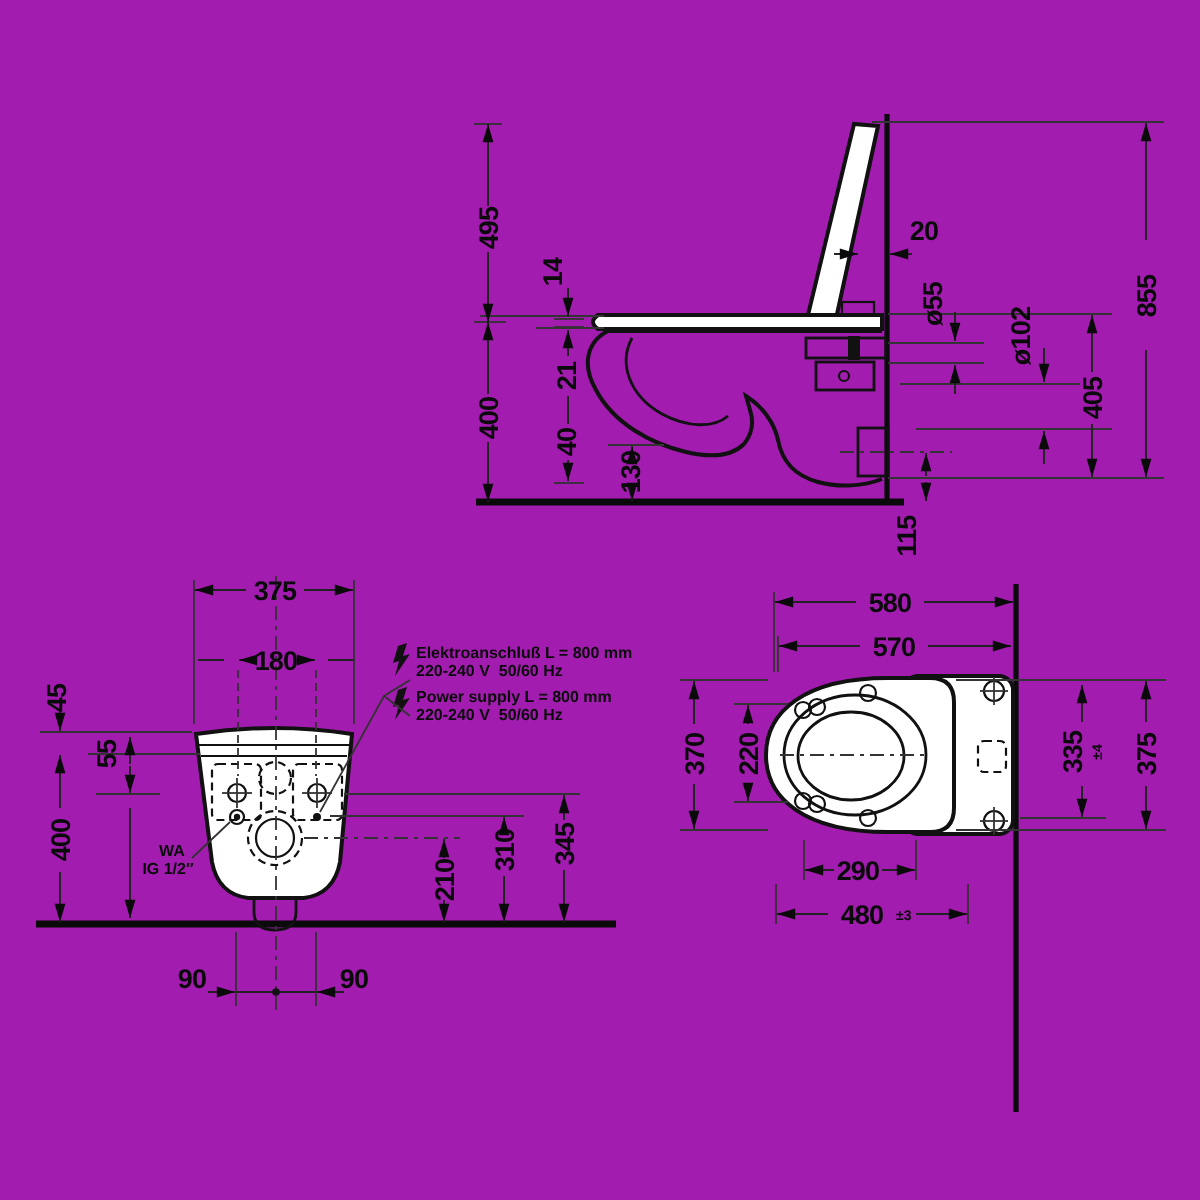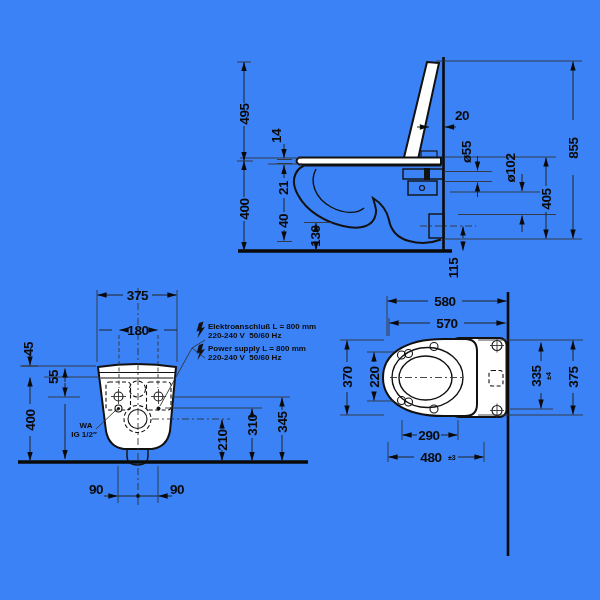--- a/index.html
+++ b/index.html
@@ -1,16 +1,16 @@
 <!DOCTYPE html>
 <html><head>
 <meta charset="utf-8">
 <style>
   html,body{margin:0;padding:0;background:#fff;}
-  .stage{width:600px;height:600px;background:#3b82f6;position:relative;font-family:"Liberation Sans",sans-serif;}
+  .stage{width:600px;height:600px;background:#a21caf;position:relative;font-family:"Liberation Sans",sans-serif;}
   svg{display:block;}
   .thin{stroke:#222;stroke-width:1;fill:none;}
   .thin2{stroke:#333;stroke-width:0.9;fill:none;}
   .body2{stroke:#111;stroke-width:2;fill:none;}
   .body15{stroke:#111;stroke-width:1.4;fill:none;}
   .body1{stroke:#111;stroke-width:1.1;fill:none;}
   .bodyfill{stroke:#111;stroke-width:2;fill:#fff;}
   .heavy{stroke:#0a0a0a;stroke-width:3.6;fill:none;}
   .wall{stroke:#0a0a0a;stroke-width:2.6;fill:none;}
   .dash{stroke-dasharray:7 3 2 3;}

